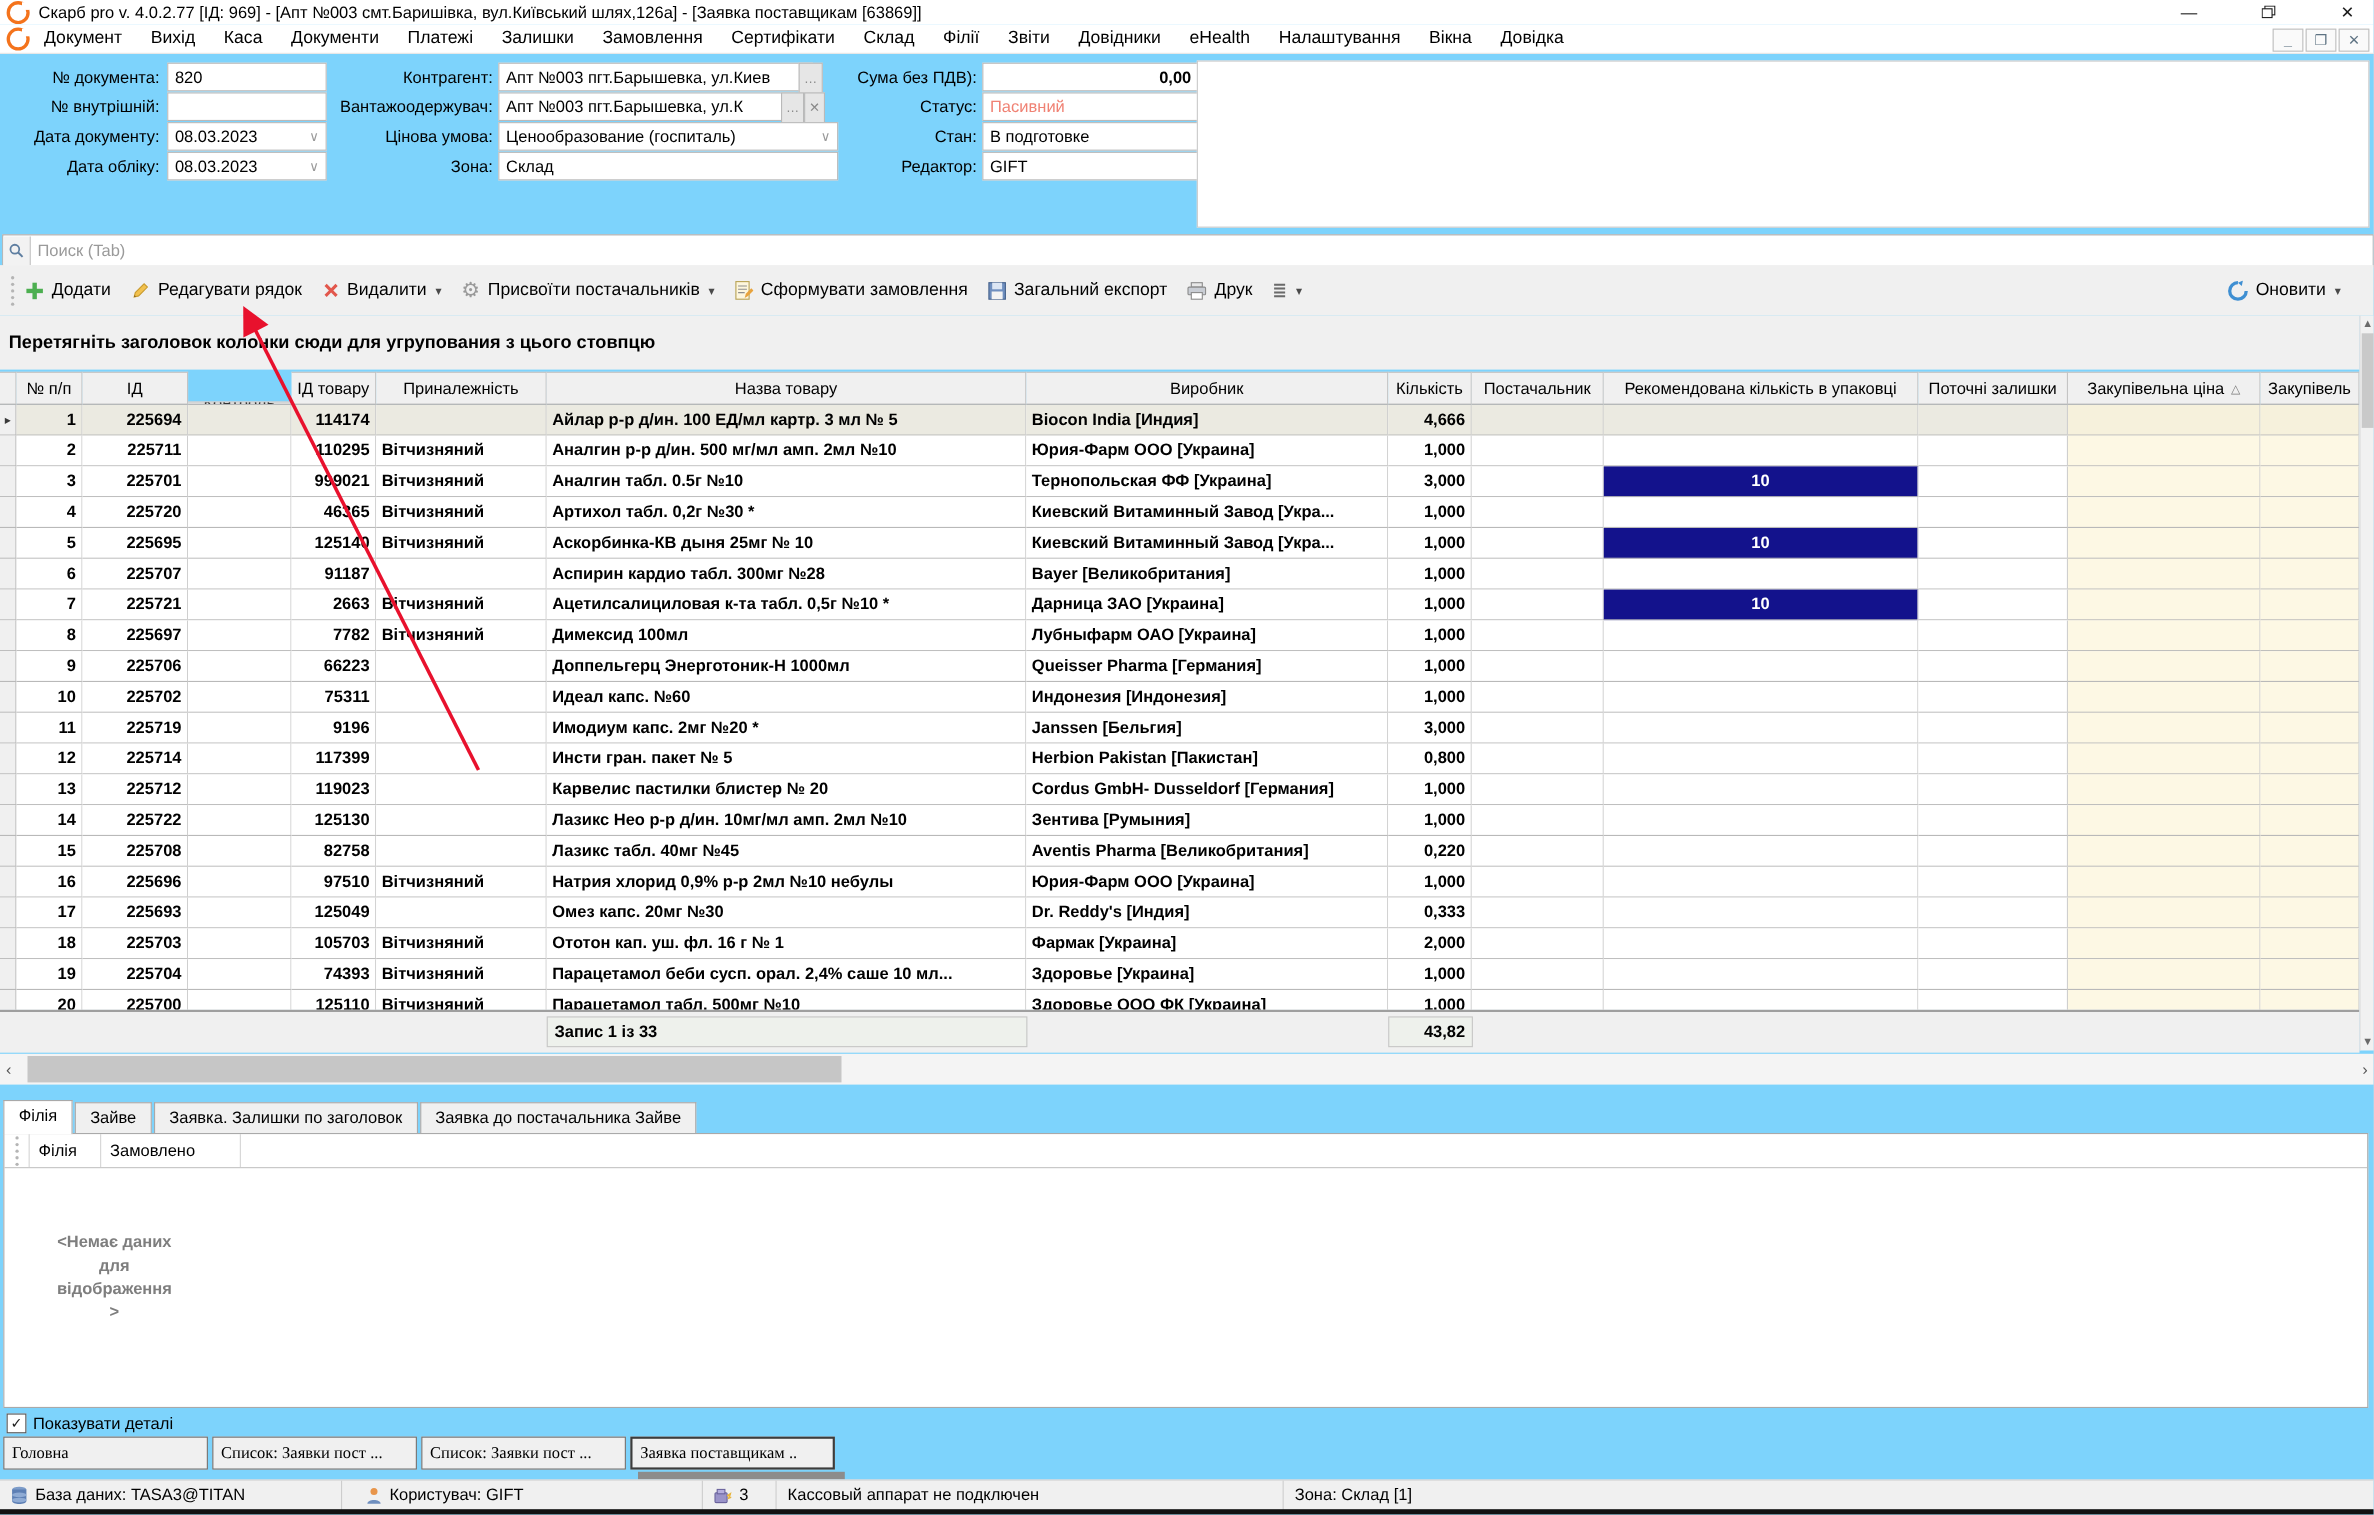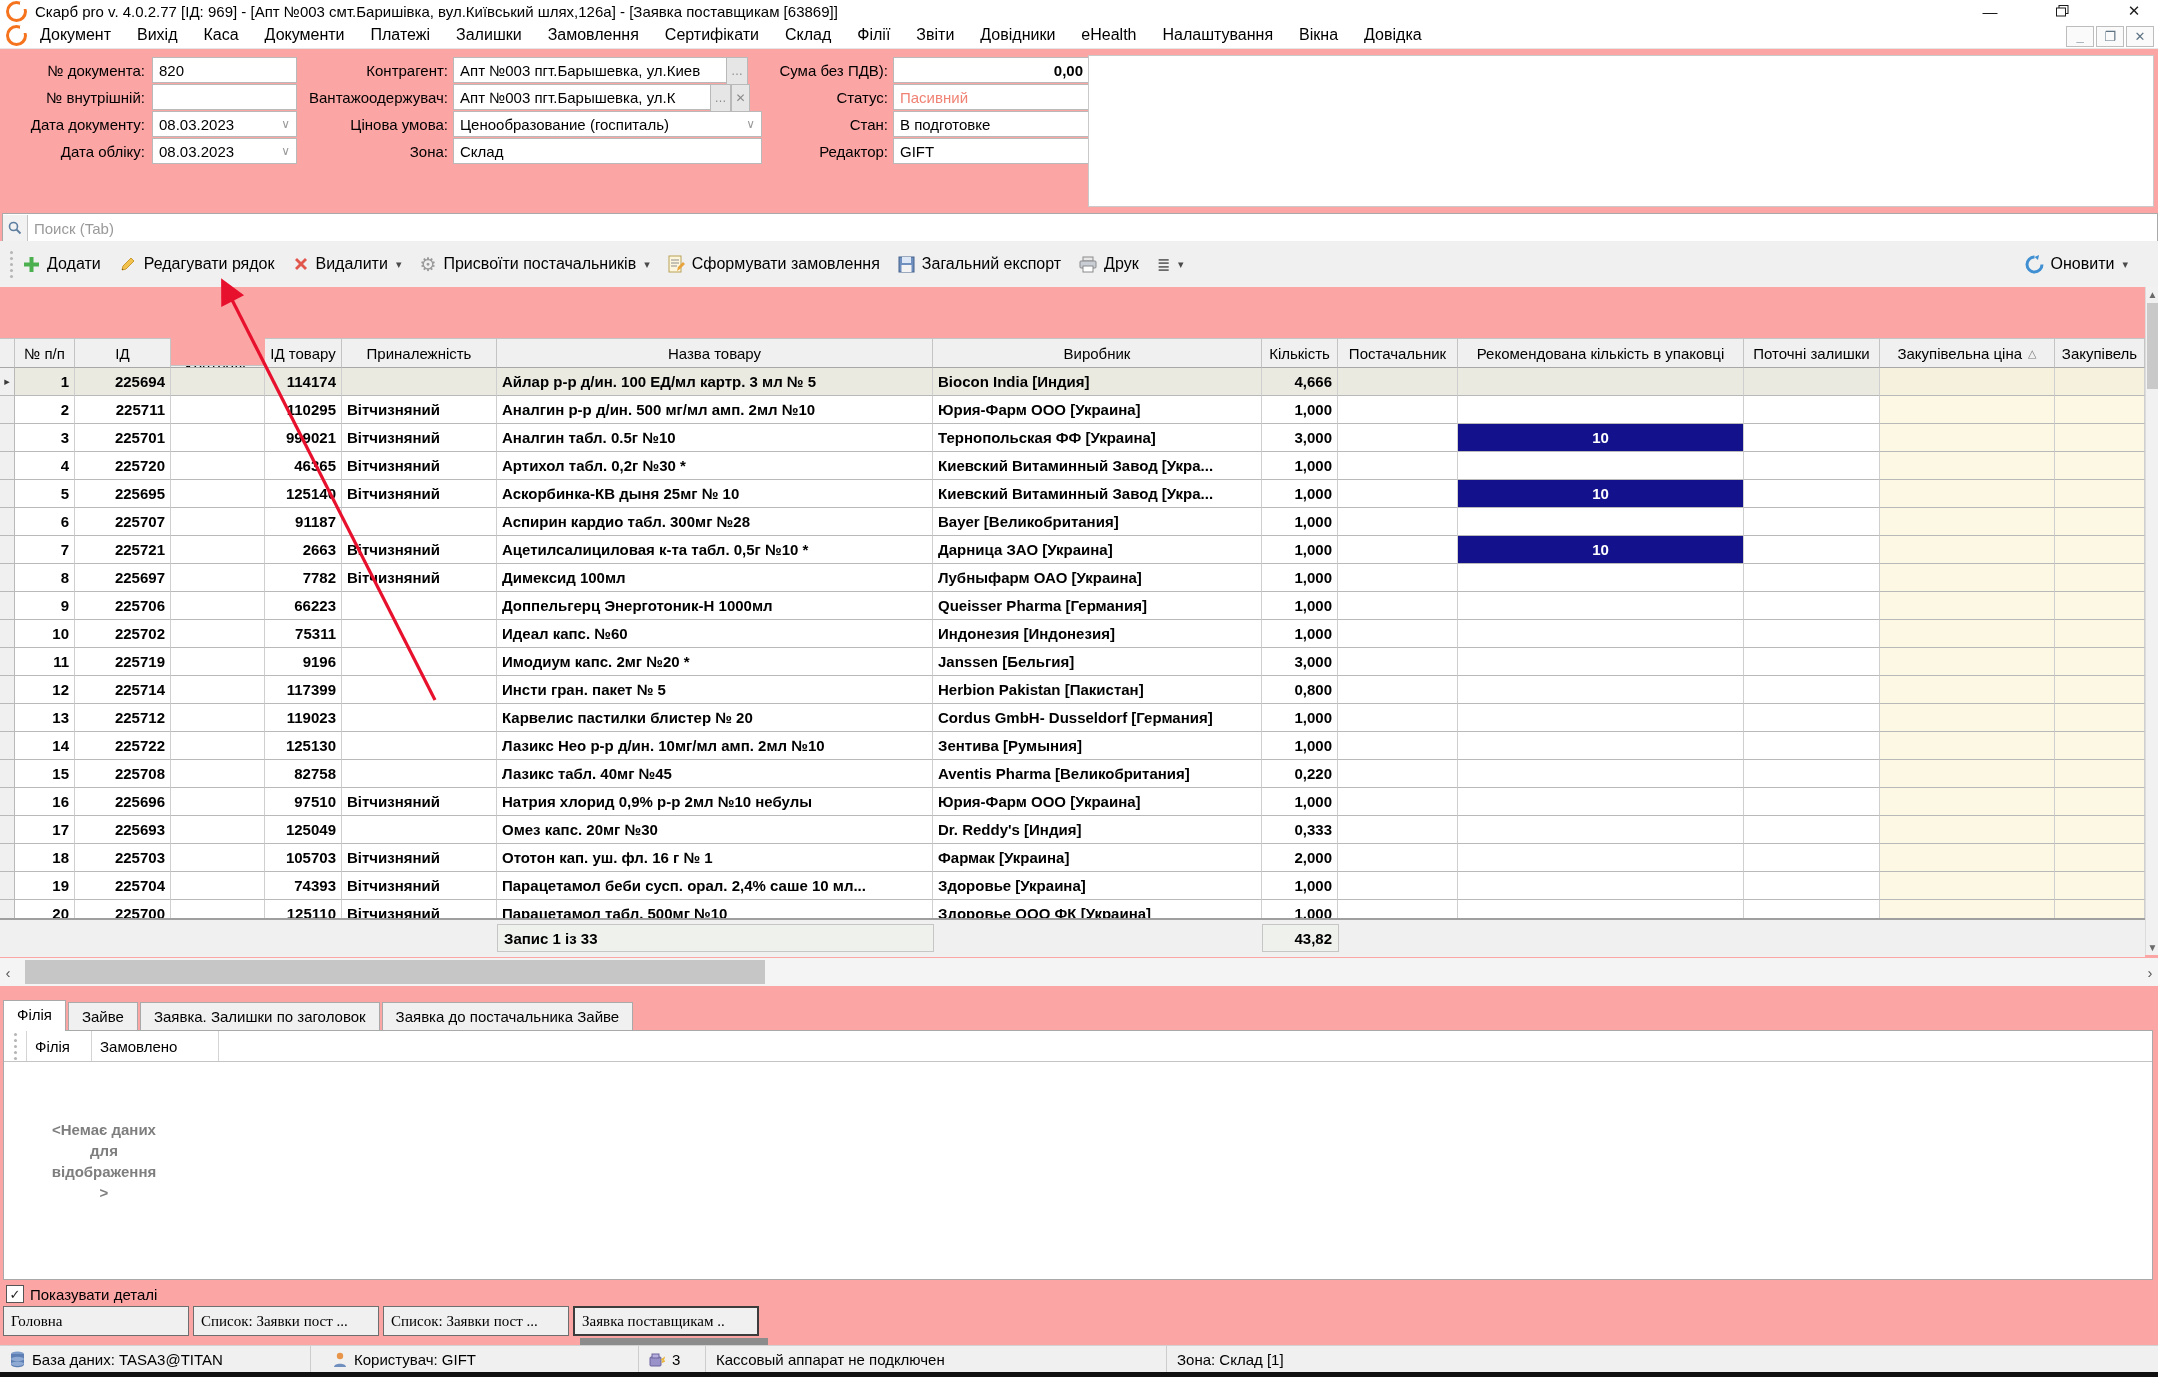--- a/index.html
+++ b/index.html
@@ -1,16 +1,16 @@
 <!DOCTYPE html>
 <html><head>
 <meta charset="utf-8">
 <style>
   html,body{margin:0;padding:0;background:#dcdcdc;}
-  #app{position:relative;width:2158px;height:1377px;background:#fca5a5;overflow:hidden;
+  #app{position:relative;width:2158px;height:1377px;background:#7dd3fc;overflow:hidden;
        font-family:"Liberation Sans","DejaVu Sans",sans-serif;font-size:15px;color:#000;}
   .abs{position:absolute;}
 
   
   .titlebar{left:0;top:0;width:2158px;height:22px;background:#fff;display:flex;align-items:center;}
   .title-text{margin-left:8px;font-size:15px;white-space:nowrap;}
   .winbtns{position:absolute;right:14px;top:0;height:22px;display:flex;gap:52px;align-items:center;}
   .winbtn{width:20px;height:18px;display:flex;align-items:center;justify-content:center;color:#1a1a1a;font-size:15px;}
   .menubar{left:0;top:22px;width:2158px;height:26px;background:#fff;display:flex;align-items:center;border-bottom:1px solid #e6e6e6;}
   .menu-item{padding:2px 13px;font-size:16px;white-space:nowrap;cursor:default;}
@@ -279,20 +279,23 @@
     <div class="tool" style="margin-right:30px;">
       <svg width="19" height="19" viewBox="0 0 19 19">
           <path d="M9.5 2 A7.5 7.5 0 1 0 17 9.5" fill="none" stroke="#3f8fd2" stroke-width="3"></path>
           <path d="M9.5 2 L14 0 L13 5 Z" fill="#3f8fd2"></path>
         </svg>
       <span>Оновити</span>
         <span class="drop">▾</span>
     </div>
   </div>
 
+  <div class="abs grouphint">
+    <span>Перетягніть заголовок колонки сюди для угрупования з цього стовпцю</span>
+  </div>
 
   <div class="abs grid">
     <div class="g-row g-head" id="grid-header">
         <div class="g-cell gripcell" style="width: 15px;"></div>
         <div class="g-cell" style="width: 60px;">№ п/п</div>
         <div class="g-cell" style="width: 96px;">ІД</div>
         <div class="g-cell" style="width: 94px; margin-top: 27px;">Контроль</div>
         <div class="g-cell" style="width: 77px;">ІД товару</div>
         <div class="g-cell" style="width: 155px;">Приналежність</div>
         <div class="g-cell" style="width: 436px;">Назва товару</div>

